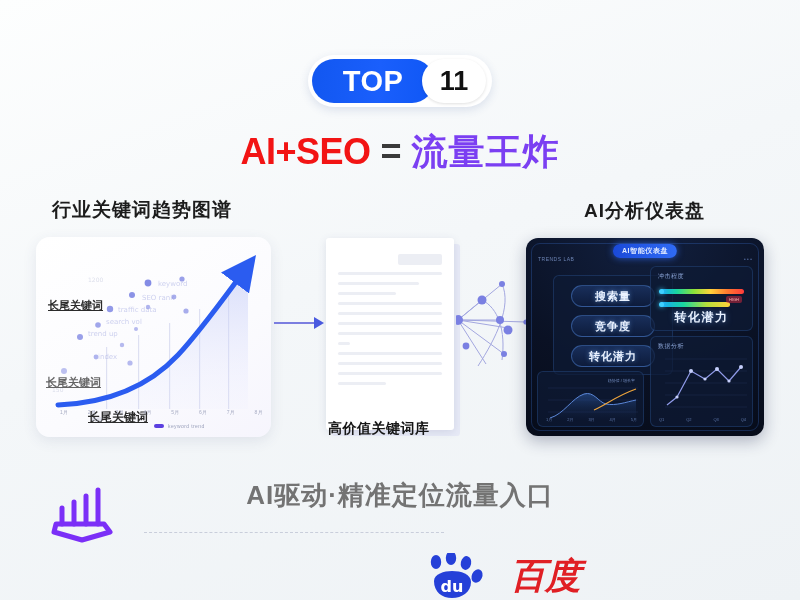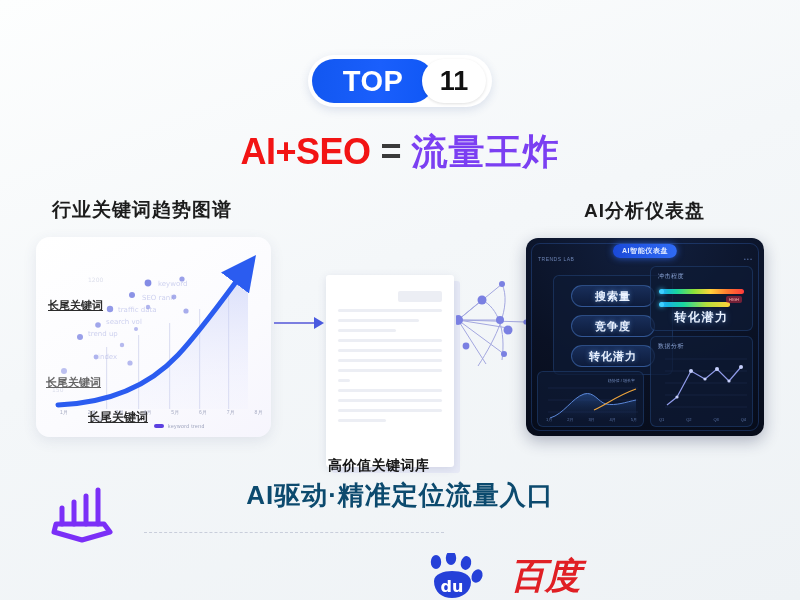--- a/index.html
+++ b/index.html
@@ -85,21 +85,21 @@
   .chart-legend i { width: 10px; height: 4px; background: #5b3fe0; border-radius: 2px; display: block; }
   .chart-legend span { font-size: 5px; color: #9aa0bb; letter-spacing: .4px; }
   .axis-ticks { position: absolute; left: 24px; right: 8px; bottom: 22px; display: flex; justify-content: space-between; }
   .axis-ticks span { font-size: 5px; color: #a8adc4; letter-spacing: .3px; }
   .axis-sub { position: absolute; left: 56px; bottom: 15px; font-size: 5px; color: #b3b7ca; }
 
   
   .arrow1 { position: absolute; left: 274px; top: 316px; }
 
   
-  .doc-wrap { position: absolute; left: 326px; top: 238px; width: 134px; height: 198px; margin-top: 37px; }
+  .doc-wrap { position: absolute; left: 326px; top: 238px; width: 134px; height: 198px; }
   .doc-shadow {
     position: absolute; left: 6px; top: 6px; width: 128px; height: 192px;
     background: #e7eaf6; border-radius: 3px;
   }
   .doc {
     position: absolute; left: 0; top: 0; width: 128px; height: 192px;
     background: #ffffff; border-radius: 3px;
     box-shadow: 0 2px 9px rgba(60,70,120,.13);
     padding: 14px 12px;
   }
@@ -176,21 +176,21 @@
     text-shadow: 0 0 6px rgba(110,170,255,.6);
   }
   .mini-ticks { position: absolute; left: 8px; right: 6px; bottom: 4px; display: flex; justify-content: space-between; }
   .mini-ticks span { font-size: 4px; color: #5f78ab; }
   .mini-chip { position: absolute; right: 8px; top: 6px; font-size: 4px; color: #6f88bb; }
 
   
   .bottom-slogan {
     position: absolute; left: 0; right: 0; top: 478px;
     text-align: center;
-    font-size: 26px; font-weight: 700; color: #0c4a6e; letter-spacing: 1px;
+    font-size: 26px; font-weight: 700; color: #737373; letter-spacing: 1px;
   }
   .dash-line {
     position: absolute; left: 144px; top: 532px; width: 300px;
     border-top: 1px dashed #c9cedb;
   }
   .logo-icon { position: absolute; left: 48px; top: 482px; }
   .baidu { position: absolute; left: 424px; top: 552px; display: flex; align-items: center; gap: 20px; }
   .baidu-text { font-size: 36px; font-weight: 700; color: #e01f24; letter-spacing: -1px; margin-left: 2px; font-style: italic; }
   .google { position: absolute; left: 562px; top: 521px; font-size: 50px; font-weight: 700; letter-spacing: -1.5px; font-family: "DejaVu Sans", sans-serif; }
   .g-b { color: #4285f4; } .g-r { color: #ea4335; } .g-y { color: #fbbc05; } .g-g { color: #34a853; }

